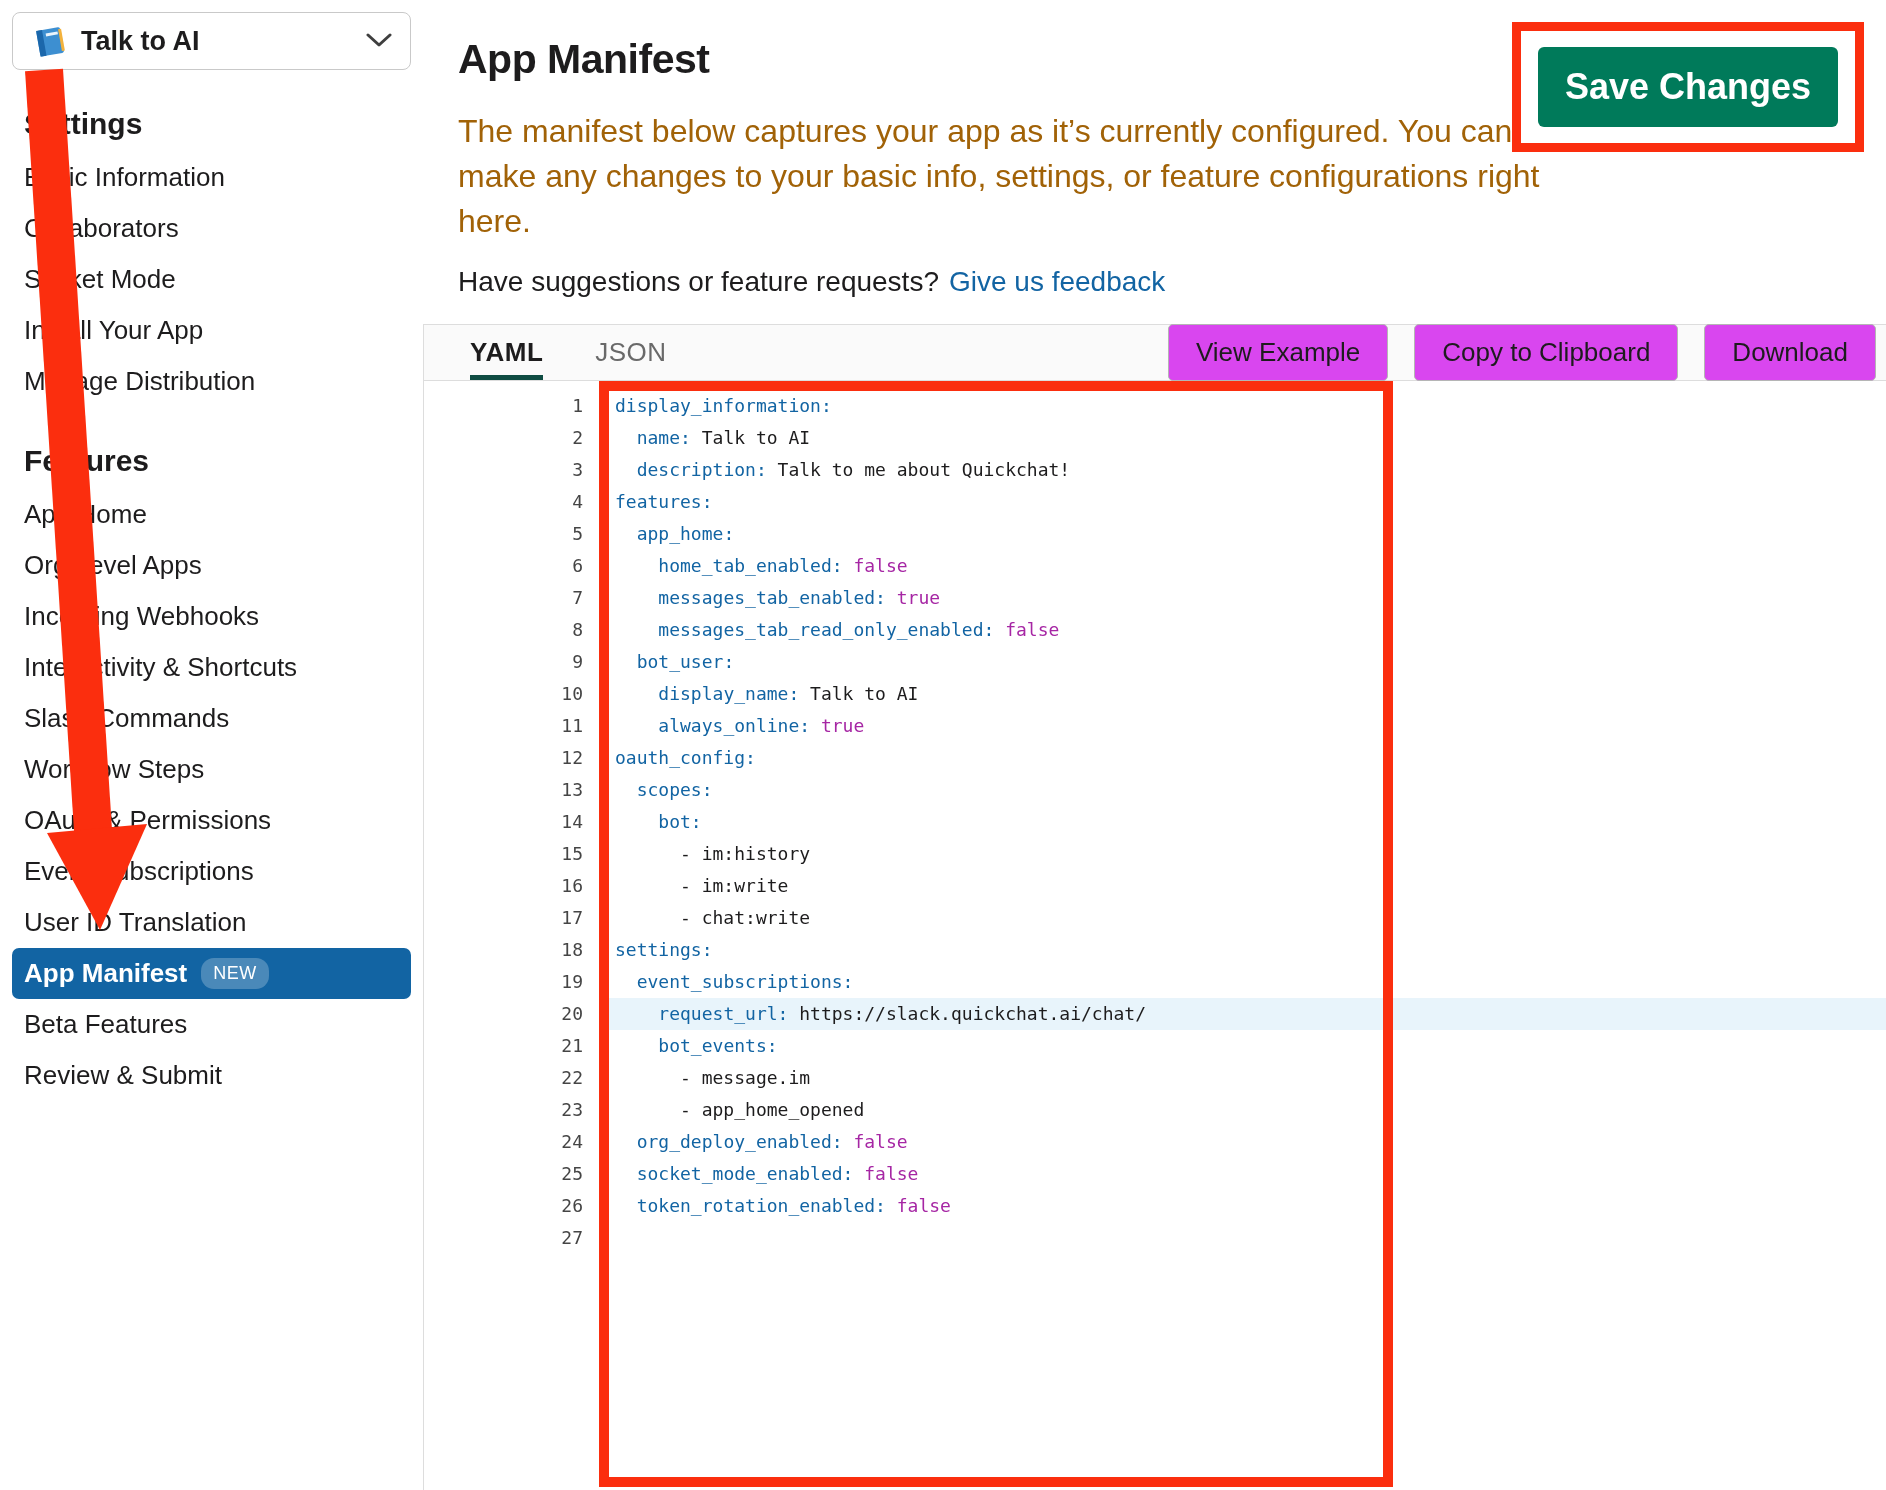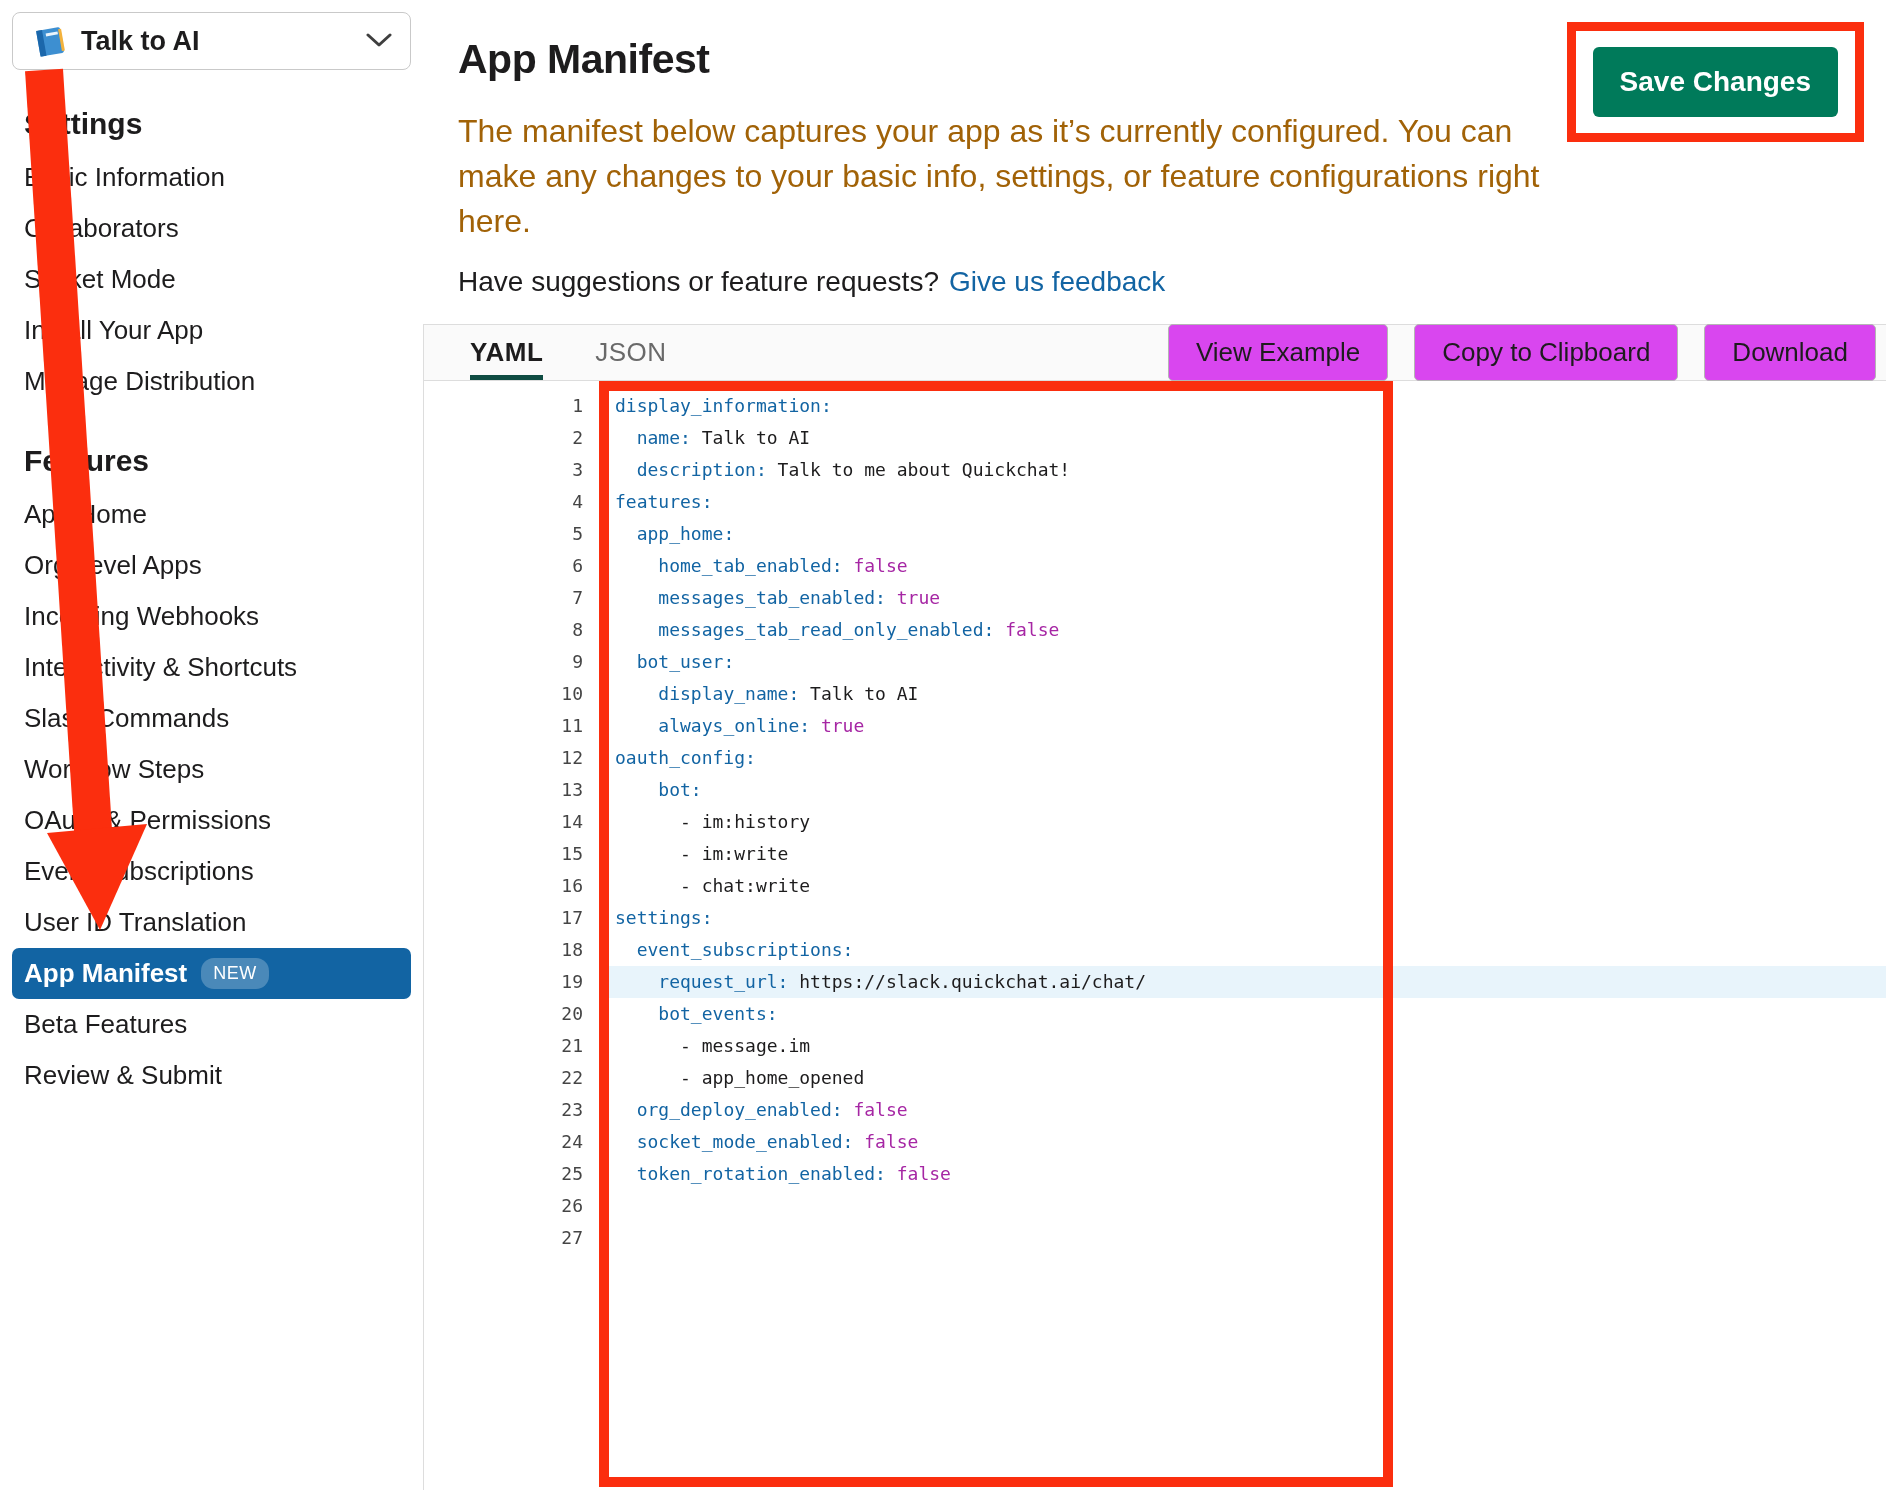--- a/index.html
+++ b/index.html
@@ -24,21 +24,21 @@
   .section-title{font-size:30px;font-weight:800;margin:34px 24px 8px 24px;max-width:310px;line-height:40px;color:#1d1c1d;}
   .side-item{font-size:26px;line-height:31px;padding:10px 24px;cursor:pointer;display:flex;align-items:center;color:#1d1c1d;}
   .side-item.selected{margin:0 12px;padding:10px 12px;background:var(--accent);color:#fff;border-radius:7px;font-weight:600;}
   .badge{margin-left:14px;background:rgba(255,255,255,.24);color:#fff;font-size:18px;font-weight:400;
     padding:0 12px;border-radius:13px;letter-spacing:.5px;}
   
   .main{position:absolute;left:423px;top:0;right:0;bottom:0;display:flex;flex-direction:column;background:#fff;}
   .header{padding:36px 22px 0 35px;position:relative;}
   .page-title{font-size:41px;font-weight:800;letter-spacing:-.5px;}
   .save-annot{position:absolute;top:22px;right:22px;border:9px solid var(--annot);padding:16px 17px;background:#fff;z-index:5;}
-  .save-btn{background:var(--green);color:#fff;border:none;border-radius:6px;font-size:28px;font-weight:700;
+  .save-btn{background:var(--green);color:#fff;border:none;border-radius:6px;font-size:36px;font-weight:700;
     font-family:"Liberation Sans",sans-serif;padding:19px 27px;cursor:pointer;}
   .desc{margin-top:26px;font-size:32px;line-height:45px;max-width:1115px;color:#a16207;}
   .feedback{margin-top:22px;font-size:28px;}
   .feedback-link{color:var(--accent);text-decoration:none;cursor:pointer;margin-left:10px;}
   
   .toolbar{margin-top:26px;height:57px;background:#fafafa;border-top:1px solid #ddd;border-bottom:1px solid #ddd;
     border-left:1px solid #ddd;display:flex;align-items:stretch;padding:0 10px 0 46px;}
   .tabs{display:flex;align-items:stretch;}
   .tab{display:flex;align-items:center;margin-right:52px;font-size:26px;color:#696969;
     border-bottom:5px solid transparent;padding-top:5px;cursor:pointer;letter-spacing:.5px;}
@@ -202,20 +202,21 @@
         <div class="code-line"><span class="tok-plain">  </span><span class="tok-key">description:</span><span class="tok-plain"> Talk to me about Quickchat!</span></div>
         <div class="code-line"><span class="tok-key">features:</span></div>
         <div class="code-line"><span class="tok-plain">  </span><span class="tok-key">app_home:</span></div>
         <div class="code-line"><span class="tok-plain">    </span><span class="tok-key">home_tab_enabled:</span><span class="tok-bool"> false</span></div>
         <div class="code-line"><span class="tok-plain">    </span><span class="tok-key">messages_tab_enabled:</span><span class="tok-bool"> true</span></div>
         <div class="code-line"><span class="tok-plain">    </span><span class="tok-key">messages_tab_read_only_enabled:</span><span class="tok-bool"> false</span></div>
         <div class="code-line"><span class="tok-plain">  </span><span class="tok-key">bot_user:</span></div>
         <div class="code-line"><span class="tok-plain">    </span><span class="tok-key">display_name:</span><span class="tok-plain"> Talk to AI</span></div>
         <div class="code-line"><span class="tok-plain">    </span><span class="tok-key">always_online:</span><span class="tok-bool"> true</span></div>
         <div class="code-line"><span class="tok-key">oauth_config:</span></div>
+        <div class="code-line"><span class="tok-plain">  </span><span class="tok-key">scopes:</span></div>
         <div class="code-line"><span class="tok-plain">    </span><span class="tok-key">bot:</span></div>
         <div class="code-line"><span class="tok-plain">      - im:history</span></div>
         <div class="code-line"><span class="tok-plain">      - im:write</span></div>
         <div class="code-line"><span class="tok-plain">      - chat:write</span></div>
         <div class="code-line"><span class="tok-key">settings:</span></div>
         <div class="code-line"><span class="tok-plain">  </span><span class="tok-key">event_subscriptions:</span></div>
         <div class="code-line hl"><span class="tok-plain">    </span><span class="tok-key">request_url:</span><span class="tok-plain"> https://slack.quickchat.ai/chat/</span></div>
         <div class="code-line"><span class="tok-plain">    </span><span class="tok-key">bot_events:</span></div>
         <div class="code-line"><span class="tok-plain">      - message.im</span></div>
         <div class="code-line"><span class="tok-plain">      - app_home_opened</span></div>

